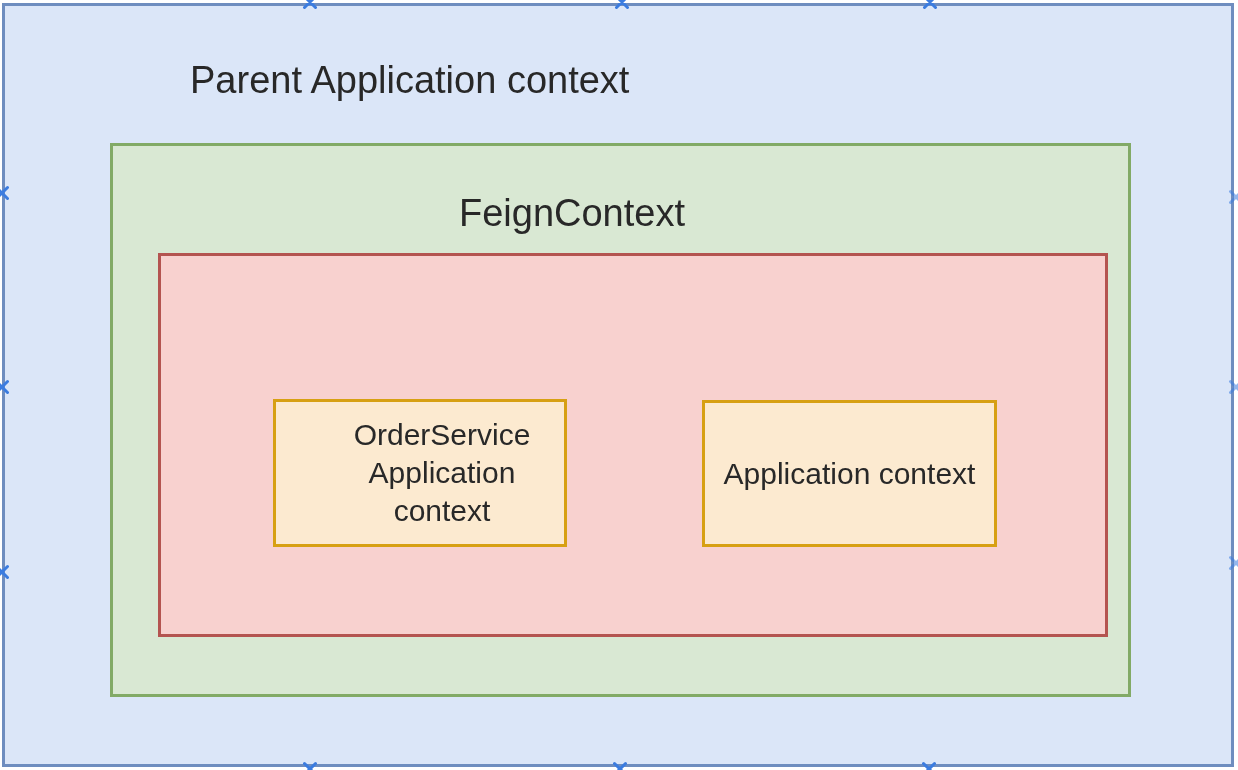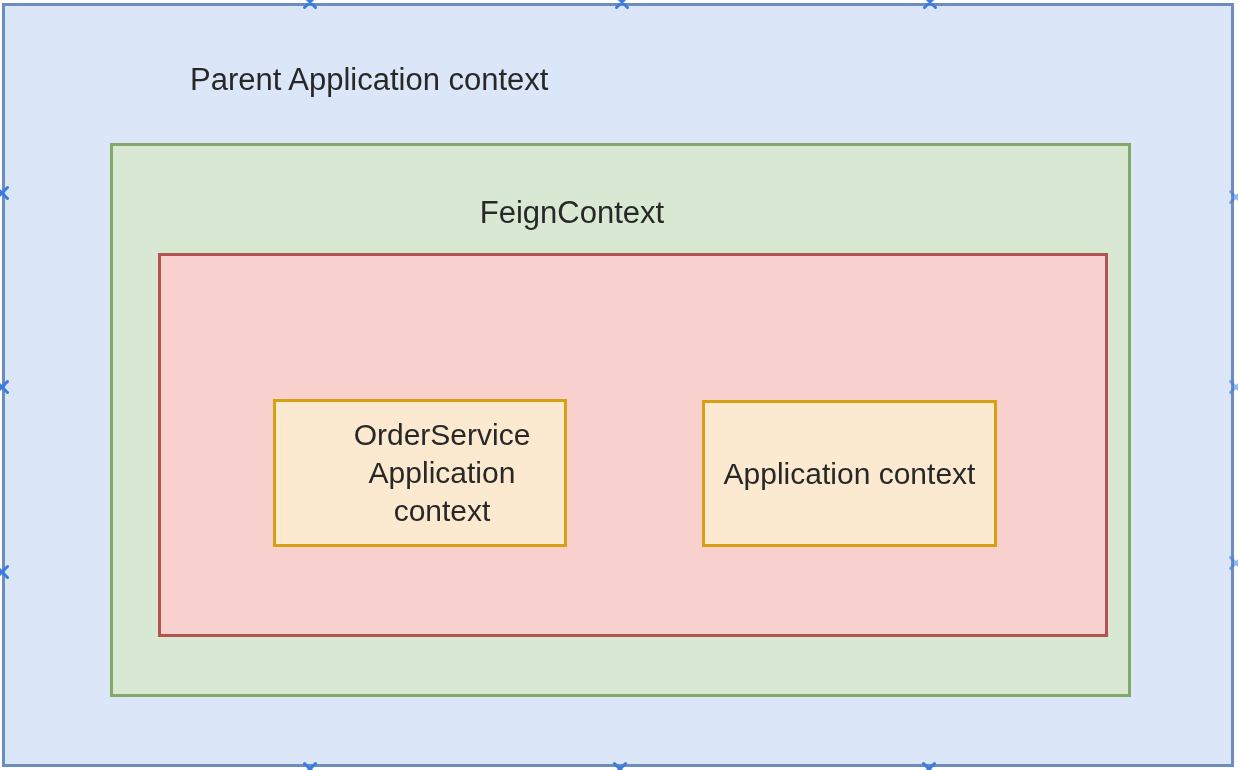--- a/index.html
+++ b/index.html
@@ -48,21 +48,21 @@
     display: flex;
     flex-direction: column;
     align-items: center;
     justify-content: center;
     text-align: center;
   }
   .order-box { left: 112px; top: 143px; width: 294px; height: 148px; padding-left: 44px; }
   .user-box  { left: 541px; top: 144px; width: 295px; height: 147px; }
   .label {
     position: absolute;
-    font-size: 31px;
+    font-size: 38px;
     line-height: 34px;
     color: var(--text, #282828);
     white-space: nowrap;
   }
   .parent-label { left: 185px; top: 57px; }
   .centered-label { transform: translateX(-50%); }
   .feign-label { left: 459px; top: 50px; }
   .map-label { left: 472px; top: 50px; }
   .service-line {
     font-size: 30px;

